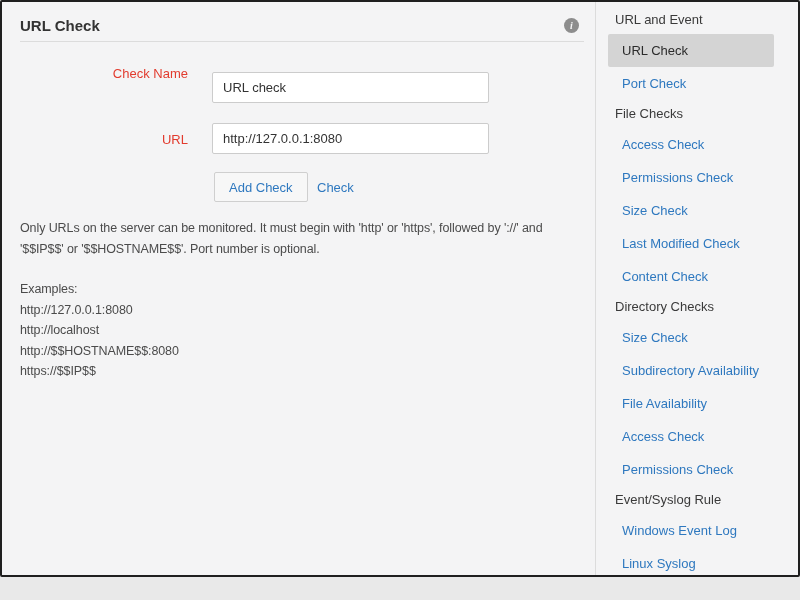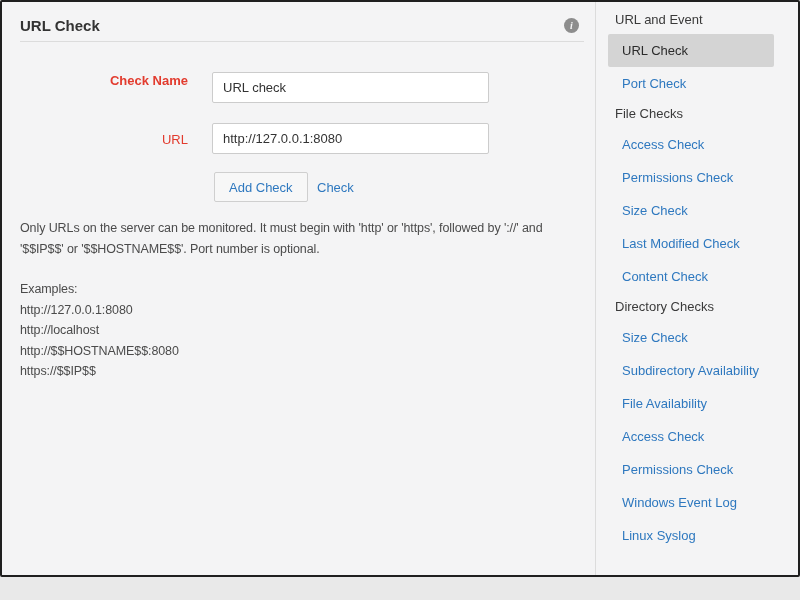--- a/index.html
+++ b/index.html
@@ -33,21 +33,21 @@
   }
   .title-divider {
     position: absolute; left: 18px; top: 39px; width: 564px; height: 1px;
     background: #dcdcdc;
   }
 
   .field-label {
     position: absolute; left: 0; width: 186px;
     text-align: right; font-size: 13px; color: #e23b2e;
   }
-  .label-check-name { top: 71px; font-weight: bold; }
+  .label-check-name { top: 64px; }
   .label-url { top: 130px; }
 
   .text-input {
     position: absolute; left: 210px; width: 277px; height: 31px;
     border: 1px solid #ccc; border-radius: 2px; background: #fff;
     font-size: 13px; color: #333; padding: 0 10px;
     font-family: "Liberation Sans", sans-serif;
     outline: none;
   }
   .input-check-name { top: 70px; }
@@ -144,19 +144,20 @@
       <div class="sb-item">Permissions Check</div>
       <div class="sb-item">Size Check</div>
       <div class="sb-item">Last Modified Check</div>
       <div class="sb-item">Content Check</div>
       <div class="sb-header">Directory Checks</div>
       <div class="sb-item">Size Check</div>
       <div class="sb-item">Subdirectory Availability</div>
       <div class="sb-item">File Availability</div>
       <div class="sb-item">Access Check</div>
       <div class="sb-item">Permissions Check</div>
+      <div class="sb-header">Event/Syslog Rule</div>
       <div class="sb-item">Windows Event Log</div>
       <div class="sb-item">Linux Syslog</div>
     </div>
 
   <div class="bottom-divider"></div>
 
 </div>
 
 </body></html>

